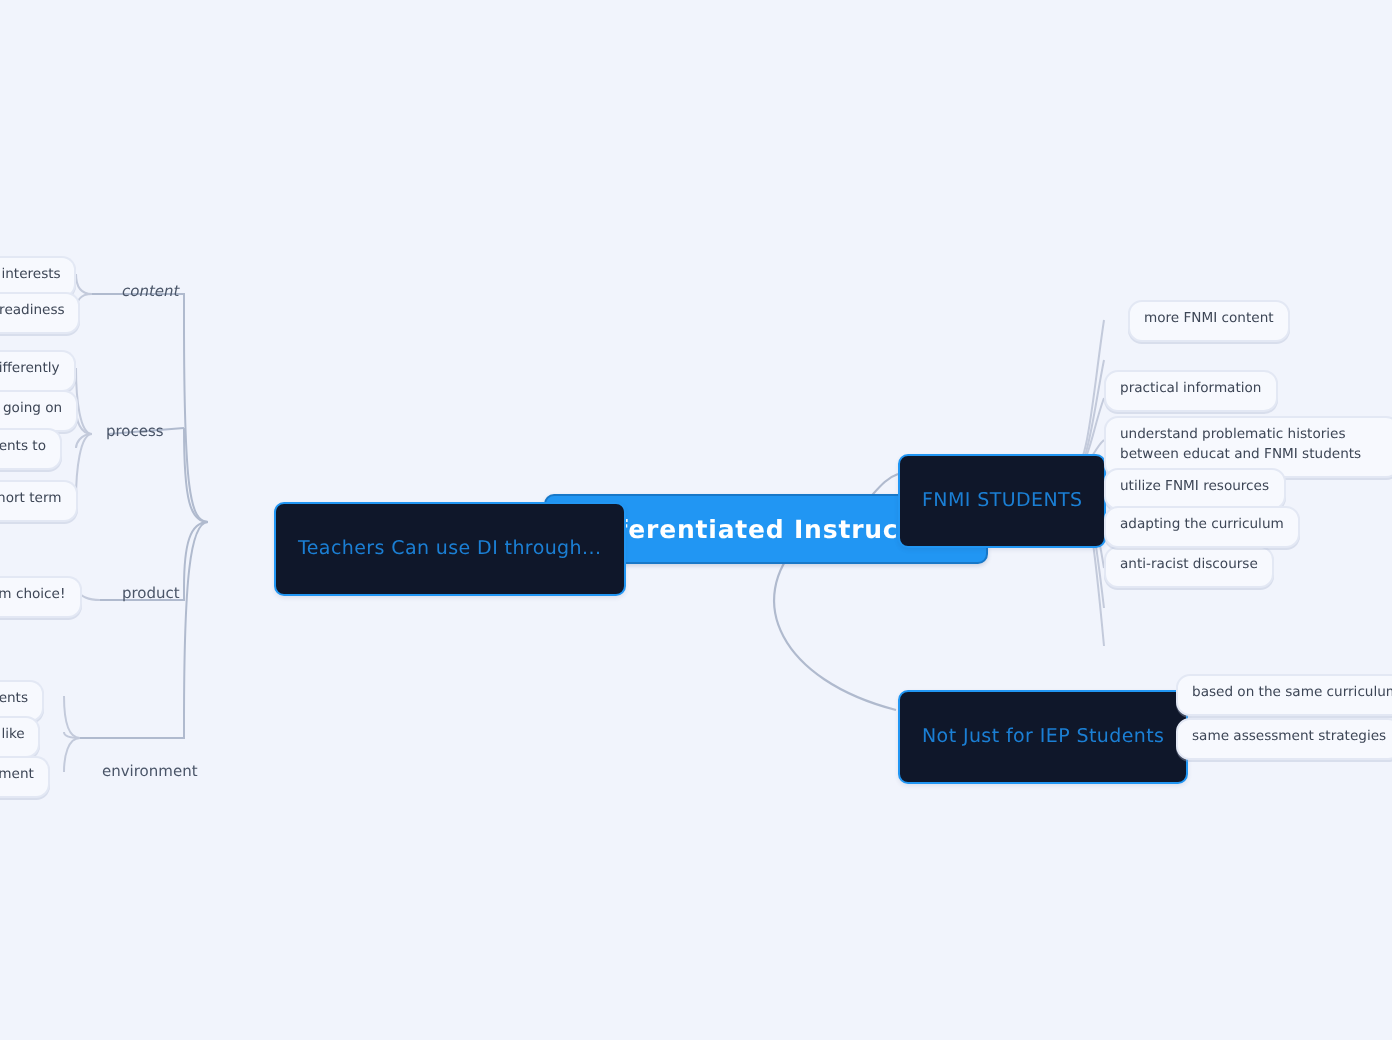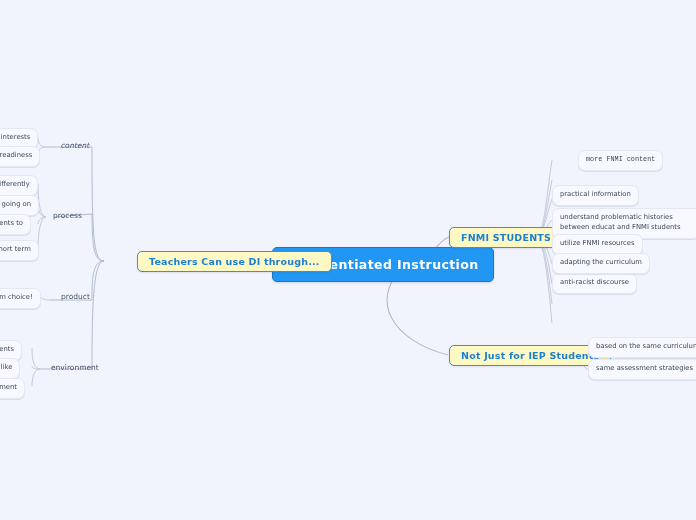--- a/index.html
+++ b/index.html
@@ -36,28 +36,28 @@
     border-radius: 5px;
     font-size: 12.5px;
     font-weight: bold;
     letter-spacing: 0.4px;
     padding: 9px 14px;
     box-shadow: 0 1px 2px rgba(40,60,110,0.18);
   }
 
   
   .branch {
-    background: #fef9c3;
+    background: #0f172a;
     color: #1b7fd4;
     border: 1.4px solid #2196f3;
     border-radius: 5px;
     font-size: 9.5px;
-    font-weight: bold;
+    font-weight: normal;
     letter-spacing: 0.2px;
-    padding: 4px 11px;
+    padding: 17px 11px;
     box-shadow: 0 1px 2px rgba(40,60,110,0.10);
   }
 
   
   .cat {
     color: #4a5568;
     font-size: 7.5px;
     padding: 2px 3px;
     background: transparent;
   }
@@ -142,21 +142,21 @@
   <div class="node branch" style="left:449px; top:227px;">FNMI STUDENTS</div>
 
   <div class="node branch" style="left:449px; top:345px;">Not Just for IEP Students</div>
 
   <div class="node cat" style="left:58px; top:139px;font-style:italic;">content</div>
 
   <div class="node cat" style="left:50px; top:209px;">process</div>
 
   <div class="node cat" style="left:58px; top:290px;">product</div>
 
-  <div class="node cat" style="left:48px; top:361px;text-align:right;">environment</div>
+  <div class="node cat" style="left:48px; top:379px;text-align:right;">environment</div>
 
   <div class="node leaf clip-left" style="left:-12px; top:128px;">s interests</div>
 
   <div class="node leaf clip-left" style="left:-12px; top:146px;">f readiness</div>
 
   <div class="node leaf clip-left" style="left:-12px; top:175px;">differently</div>
 
   <div class="node leaf clip-left" style="left:-12px; top:195px;">h going on</div>
 
   <div class="node leaf clip-left" style="left:-12px; top:214px;">dents to</div>
@@ -164,21 +164,21 @@
   <div class="node leaf clip-left" style="left:-12px; top:240px;">short term</div>
 
   <div class="node leaf clip-left" style="left:-12px; top:288px;">em choice!</div>
 
   <div class="node leaf clip-left" style="left:-12px; top:340px;">dents</div>
 
   <div class="node leaf clip-left" style="left:-12px; top:358px;">s like</div>
 
   <div class="node leaf clip-left" style="left:-12px; top:378px;">ement</div>
 
-  <div class="node leaf" style="left:578px; top:150px;font-family:Liberation Mono, monospace;">more FNMI content</div>
+  <div class="node leaf" style="left:564px; top:150px;">more FNMI content</div>
 
 
   <div class="node leaf" style="left:552px; top:185px;">practical information</div>
 
   <div class="node leaf two-line" style="left:552px; top:208px;">understand problematic histories between educat and FNMI students</div>
 
   <div class="node leaf" style="left:552px; top:234px;">utilize FNMI resources</div>
 
   <div class="node leaf" style="left:552px; top:273px;">anti-racist discourse</div>
 

